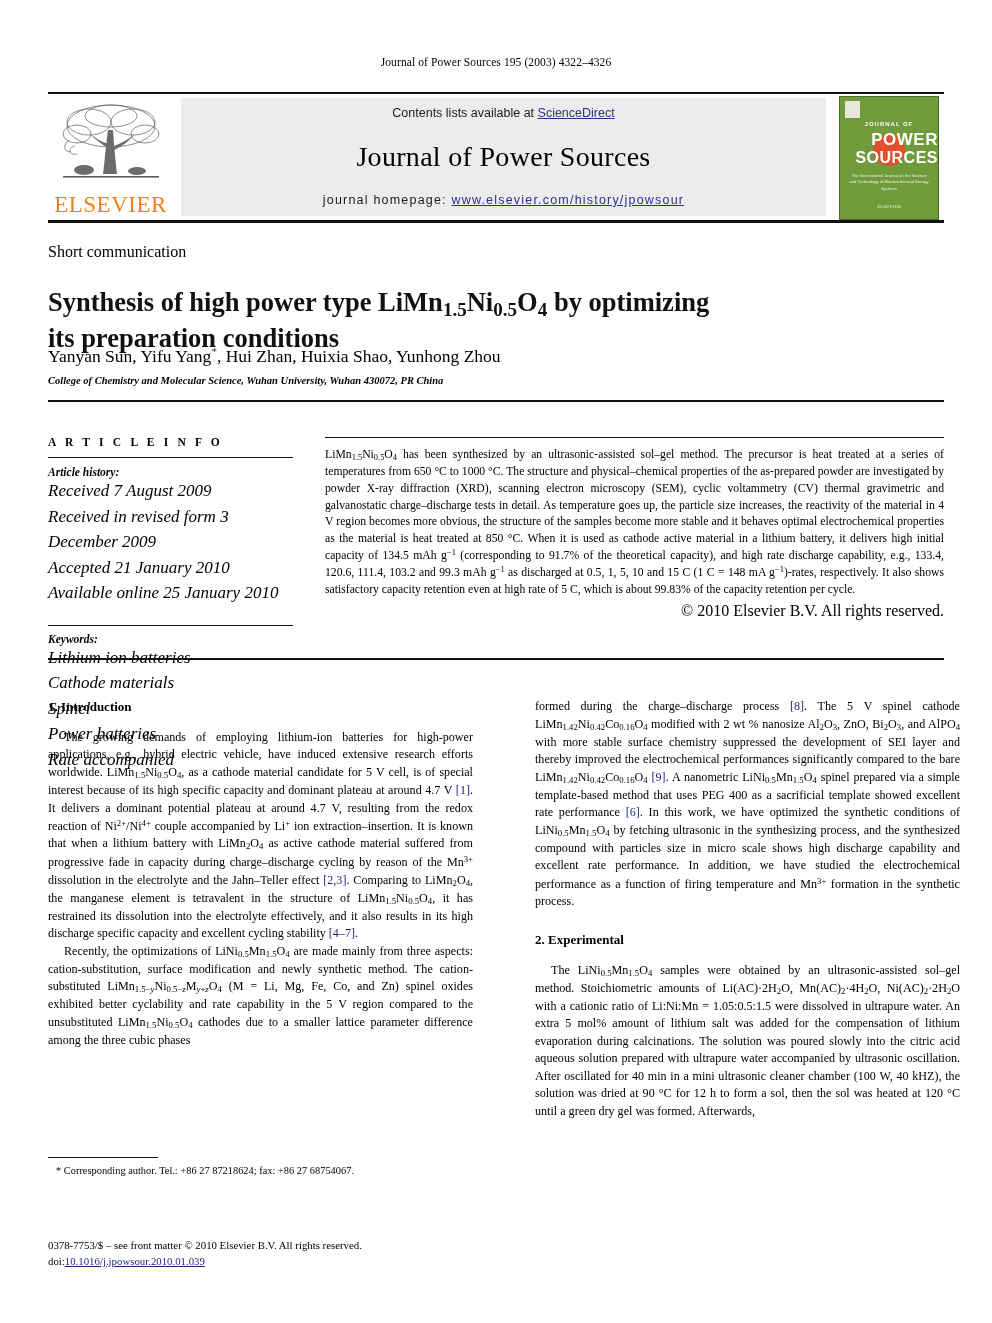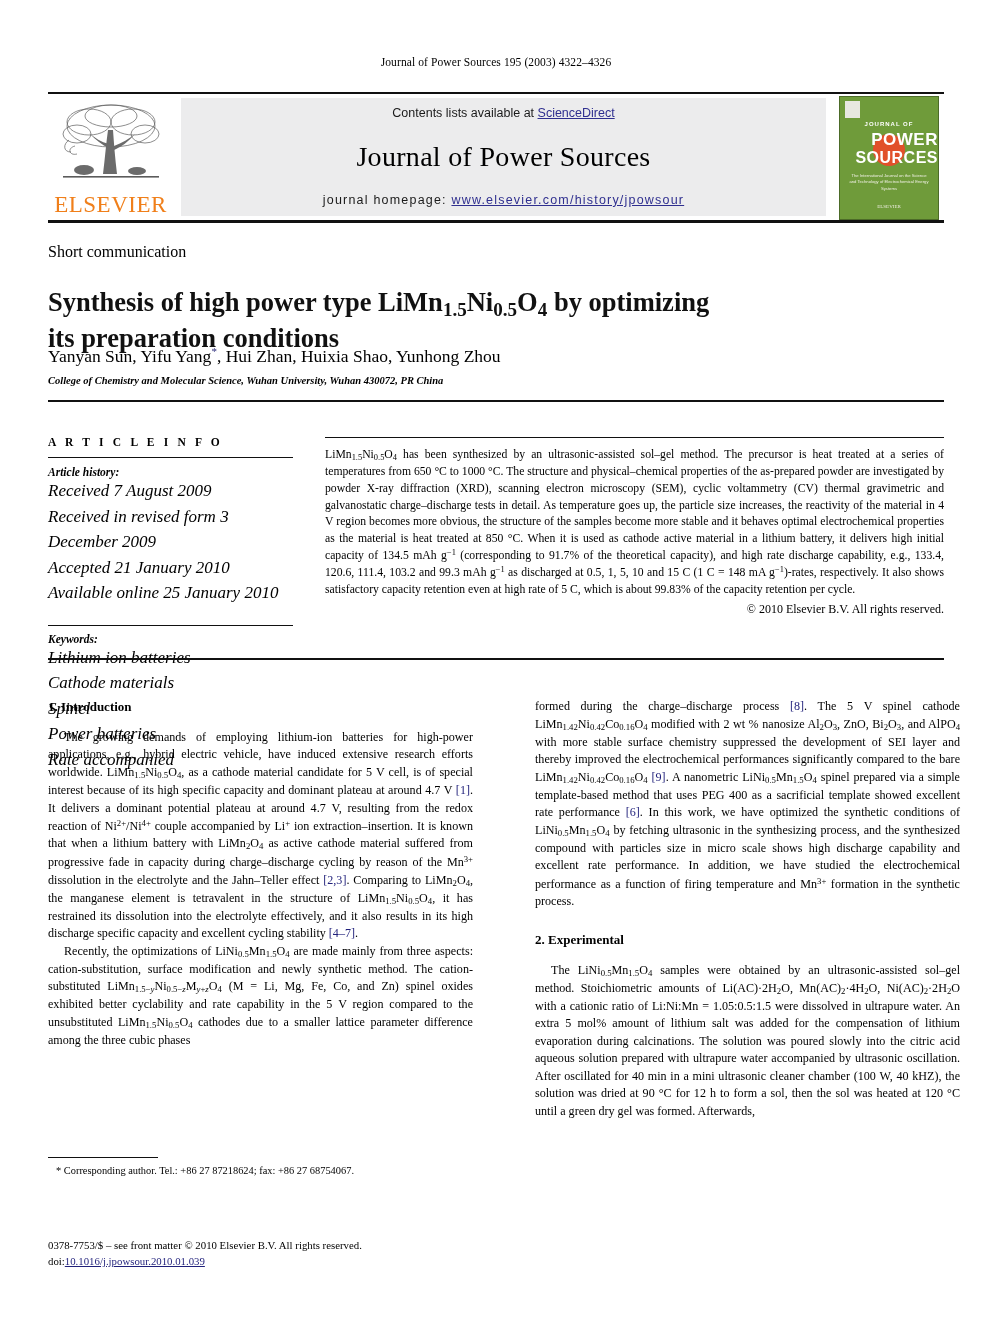--- a/index.html
+++ b/index.html
@@ -251,21 +251,21 @@
   .hr-kw {
     border-top: 1.4px solid #111;
     margin: 6px 0 7px 0;
   }
   .abstract-text {
     font-size: 11.7px;
     line-height: 1.42;
     text-align: justify;
   }
   .copyright {
-    font-size: 12px;
+    font-size: 16px;
     text-align: right;
     margin-top: 4px;
   }
   .band-bottom-rule {
     position: absolute; left: 0; bottom: 0; width: 896px;
     border-top: 2px solid #111;
   }
 
   
   .col {

